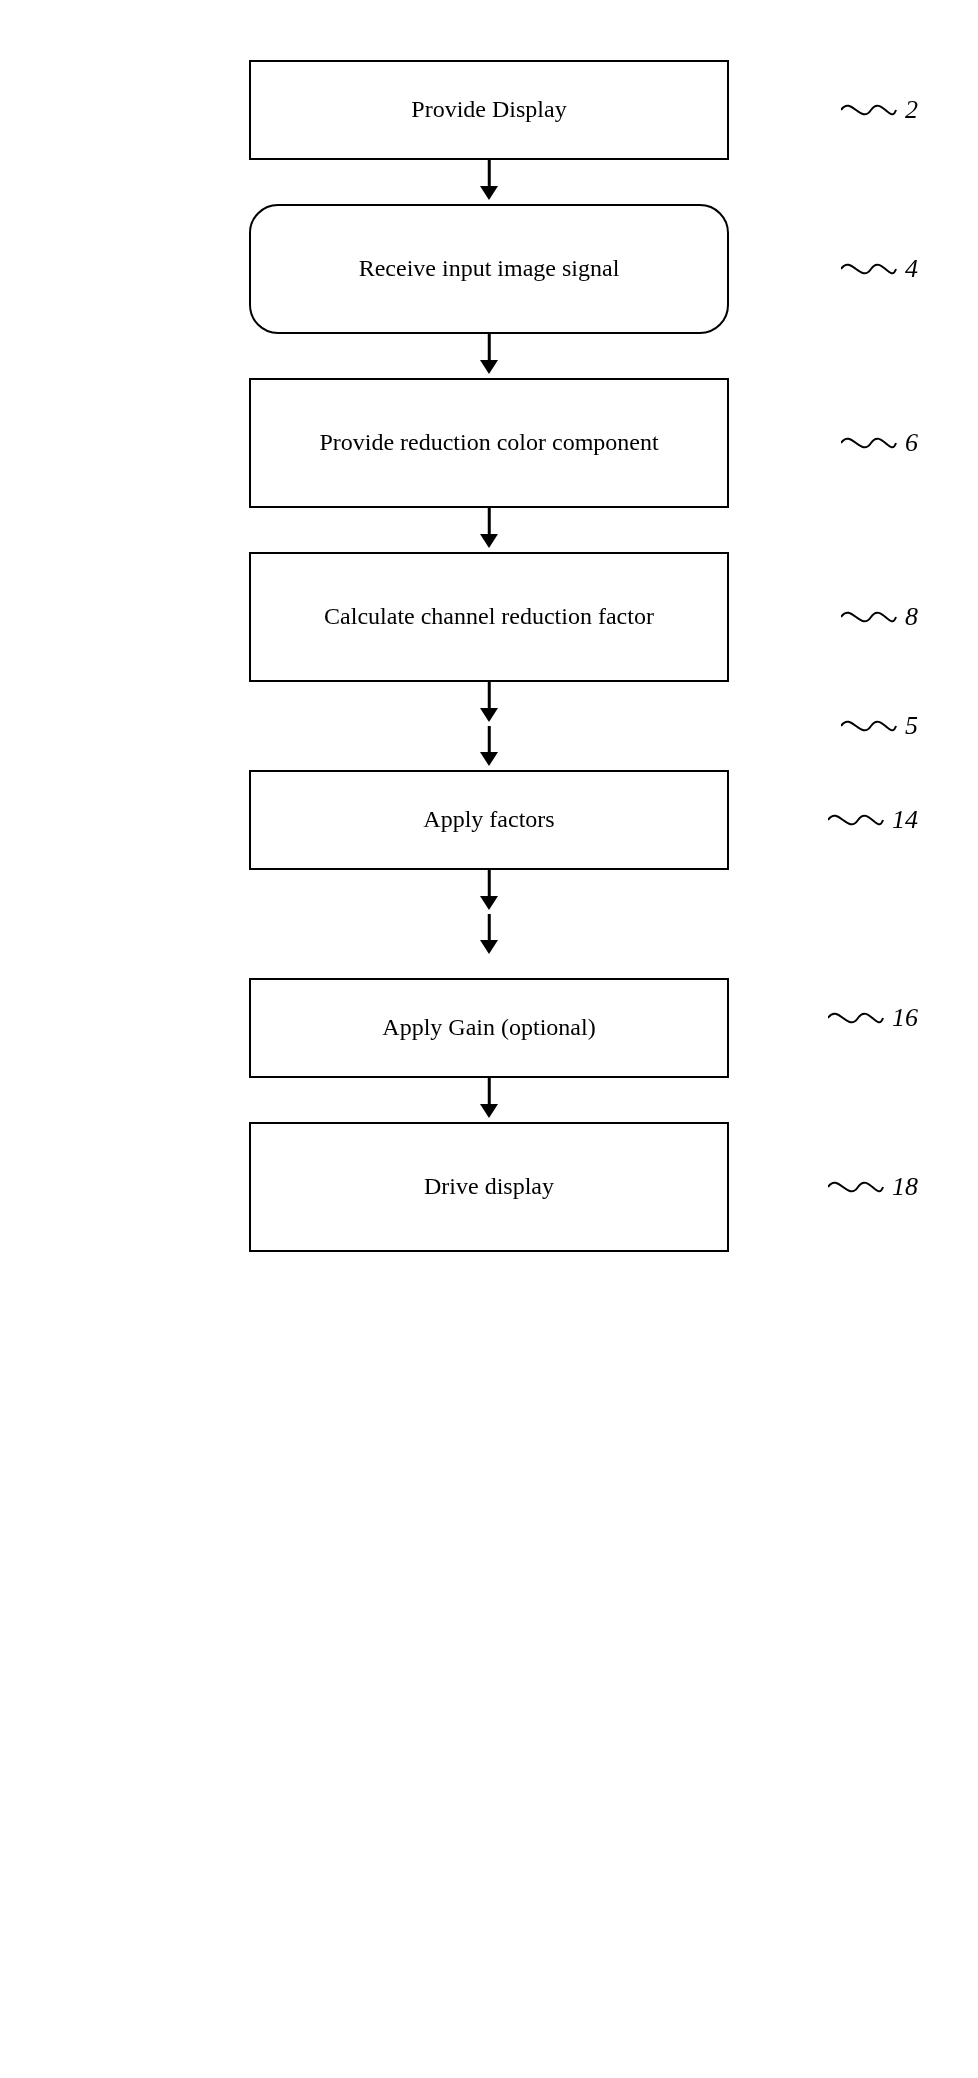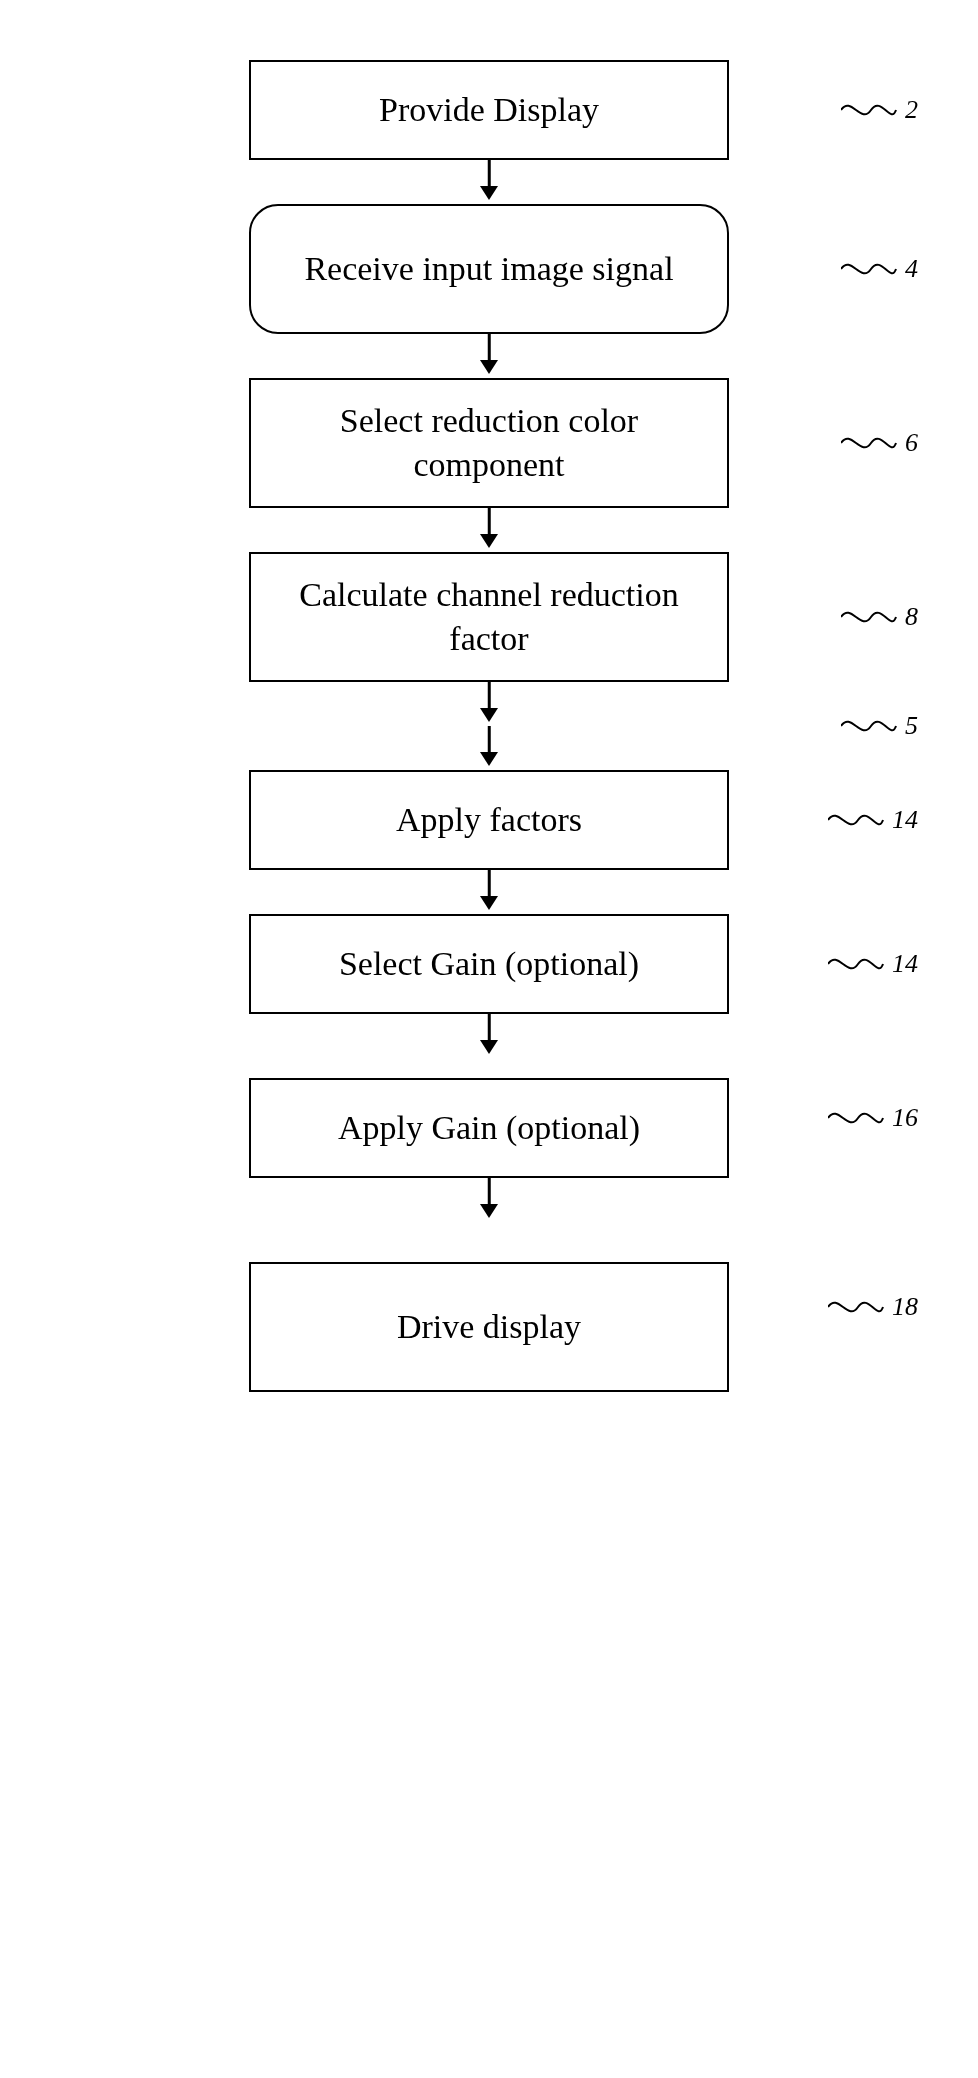--- a/index.html
+++ b/index.html
@@ -47,21 +47,21 @@
 
     .box {
       border: 2.5px solid #000000;
       background: #ffffff;
       width: 480px;
       min-height: 100px;
       display: flex;
       align-items: center;
       justify-content: center;
       text-align: center;
-      font-size: 34px;
+      font-size: 24px;
       line-height: 1.3;
       padding: 18px 20px;
       position: relative;
     }
 
     .arrow-container {
       width: 480px;
       display: flex;
       justify-content: center;
       height: 44px;
@@ -142,21 +142,21 @@
       </div>
     </div>
 
     <div class="arrow-container">
       <div class="arrow-line"></div>
       <div class="arrow-head"></div>
     </div>
 
     <div class="step-row">
       <div class="box" style="min-height:130px;">
-        <span>Select reduction color component</span>
+        <span>Provide reduction color component</span>
       </div>
       <div class="ref-group">
         <svg width="60" height="40" viewBox="0 0 60 40">
           <path d="M 0 20 C 10 5, 20 35, 30 20 C 40 5, 50 35, 55 20" stroke="#000" stroke-width="2" fill="none"></path>
         </svg>
         <span class="ref-number-text">6</span>
       </div>
     </div>
 
     <div class="arrow-container">
@@ -205,31 +205,20 @@
         </svg>
         <span class="ref-number-text">14</span>
       </div>
     </div>
 
     <div class="arrow-container">
       <div class="arrow-line"></div>
       <div class="arrow-head"></div>
     </div>
 
-    <div class="step-row">
-      <div class="box" style="min-height:100px;">
-        <span>Select Gain (optional)</span>
-      </div>
-      <div class="ref-group">
-        <svg width="60" height="40" viewBox="0 0 60 40">
-          <path d="M 0 20 C 10 5, 20 35, 30 20 C 40 5, 50 35, 55 20" stroke="#000" stroke-width="2" fill="none"></path>
-        </svg>
-        <span class="ref-number-text">14</span>
-      </div>
-    </div>
 
     <div class="arrow-container">
       <div class="arrow-line"></div>
       <div class="arrow-head"></div>
     </div>
 
     <div class="step-row">
       <div class="box" style="min-height:100px;margin-top:20px;">
         <span>Apply Gain (optional)</span>
       </div>
@@ -240,21 +229,21 @@
         <span class="ref-number-text">16</span>
       </div>
     </div>
 
     <div class="arrow-container">
       <div class="arrow-line"></div>
       <div class="arrow-head"></div>
     </div>
 
     <div class="step-row">
-      <div class="box" style="min-height:130px;margin-top:40px;">
+      <div class="box" style="min-height:130px;">
         <span>Drive display</span>
       </div>
       <div class="ref-group">
         <svg width="60" height="40" viewBox="0 0 60 40">
           <path d="M 0 20 C 10 5, 20 35, 30 20 C 40 5, 50 35, 55 20" stroke="#000" stroke-width="2" fill="none"></path>
         </svg>
         <span class="ref-number-text">18</span>
       </div>
     </div>
 

